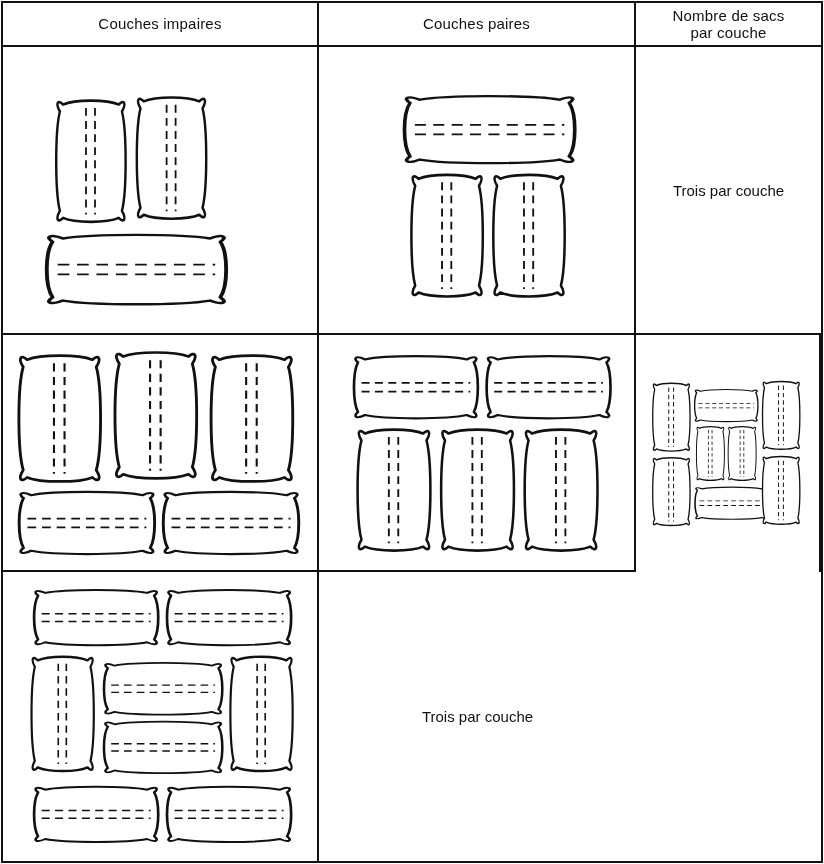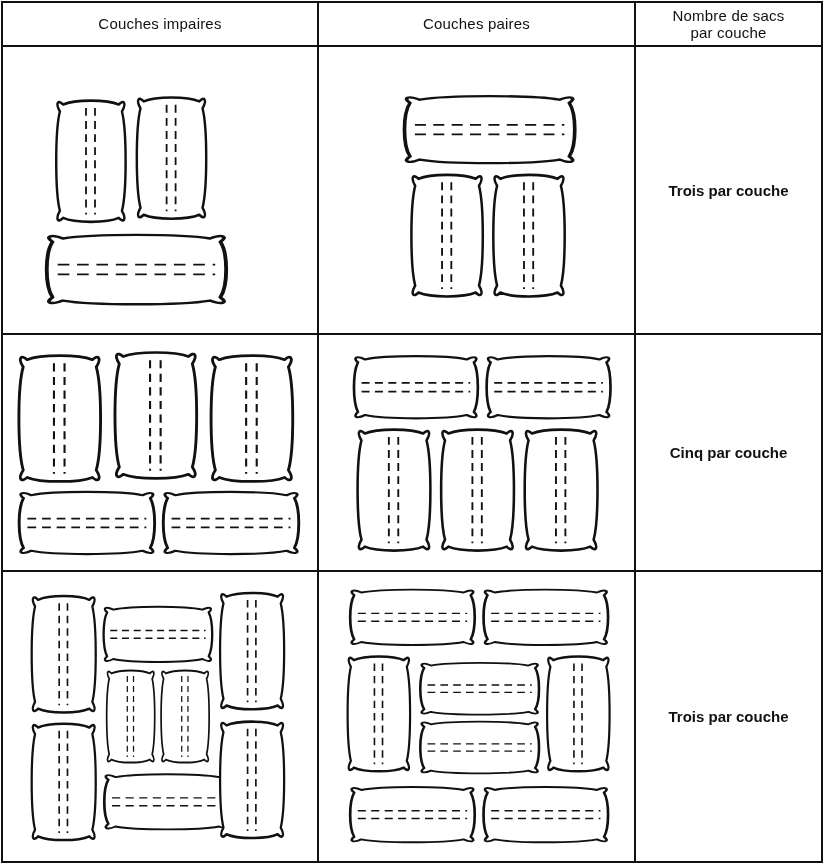--- a/index.html
+++ b/index.html
@@ -30,21 +30,20 @@
     display: flex; align-items: center; justify-content: center;
     text-align: center;
     font-size: 15px;
     line-height: 1.15;
     letter-spacing: 0.2px;
   }
   .label-cell {
     display: flex; align-items: center; justify-content: center;
     text-align: center;
     font-size: 15px;
-    font-weight: bold;
   }
   .draw-cell { display: flex; align-items: center; justify-content: center; }
   .draw-cell svg.diagram { width: 100%; height: 100%; display: block; }
   .defs-holder { position: absolute; width: 0; height: 0; overflow: hidden; }
 </style>
 </head>
 <body>
 
 <svg class="defs-holder" aria-hidden="true">
   <symbol id="sack-v" viewBox="0 0 100 150" preserveAspectRatio="none">
@@ -104,23 +103,20 @@
     </div>
     <div class="cell draw-cell">
       <svg class="diagram" viewBox="0 0 300 225" preserveAspectRatio="xMidYMid meet">
           <use href="#sack-h" x="28" y="15" width="128" height="70"></use>
           <use href="#sack-h" x="155" y="15" width="128" height="70"></use>
           <use href="#sack-v" x="30" y="86" width="82" height="125"></use>
           <use href="#sack-v" x="110" y="86" width="82" height="125"></use>
           <use href="#sack-v" x="190" y="86" width="82" height="125"></use>
         </svg>
     </div>
-    <div class="cell label-cell last-col">
-      <span>Cinq par couche</span>
-    </div>
 
     <div class="cell draw-cell last-row">
       <svg class="diagram" viewBox="0 0 300 275" preserveAspectRatio="xMidYMid meet">
           <use href="#sack-v" x="22" y="18" width="72" height="120"></use>
           <use href="#sack-h" x="92" y="28" width="112" height="62"></use>
           <use href="#sack-v" x="202" y="15" width="72" height="120"></use>
           <use href="#sack-v" x="95" y="90" width="54" height="95"></use>
           <use href="#sack-v" x="147" y="90" width="54" height="95"></use>
           <use href="#sack-v" x="22" y="140" width="72" height="120"></use>
           <use href="#sack-h" x="92" y="188" width="130" height="62"></use>

